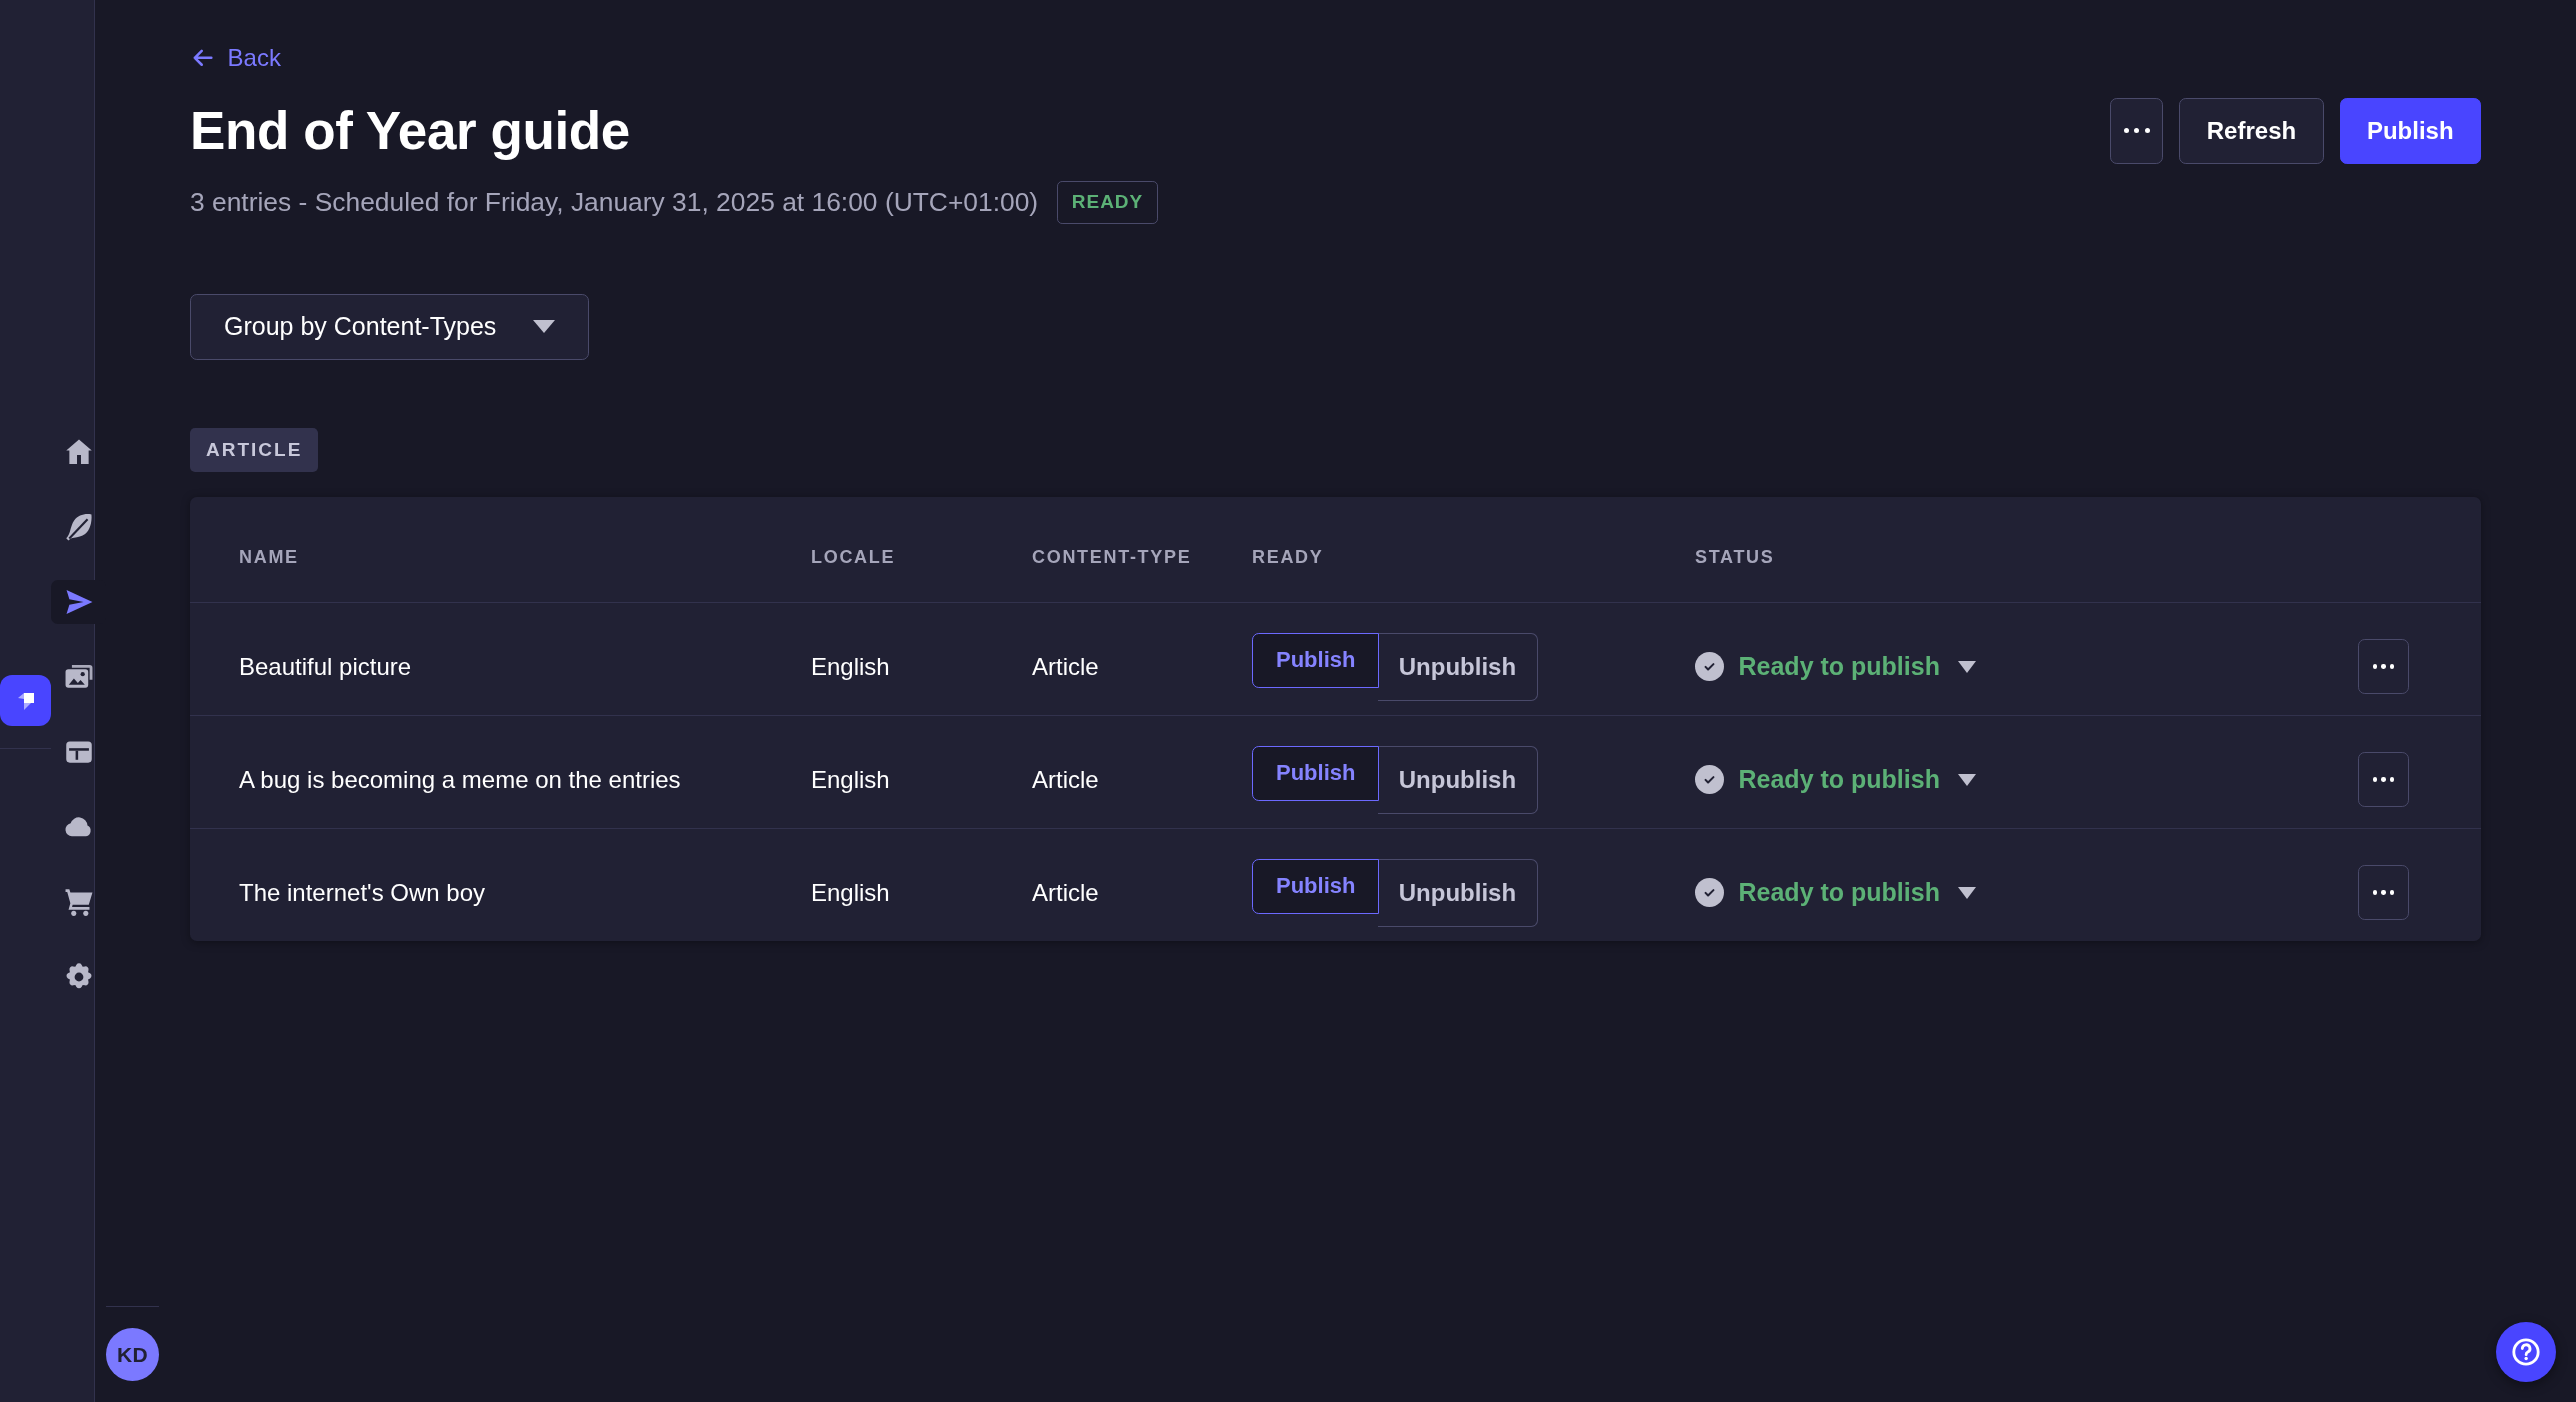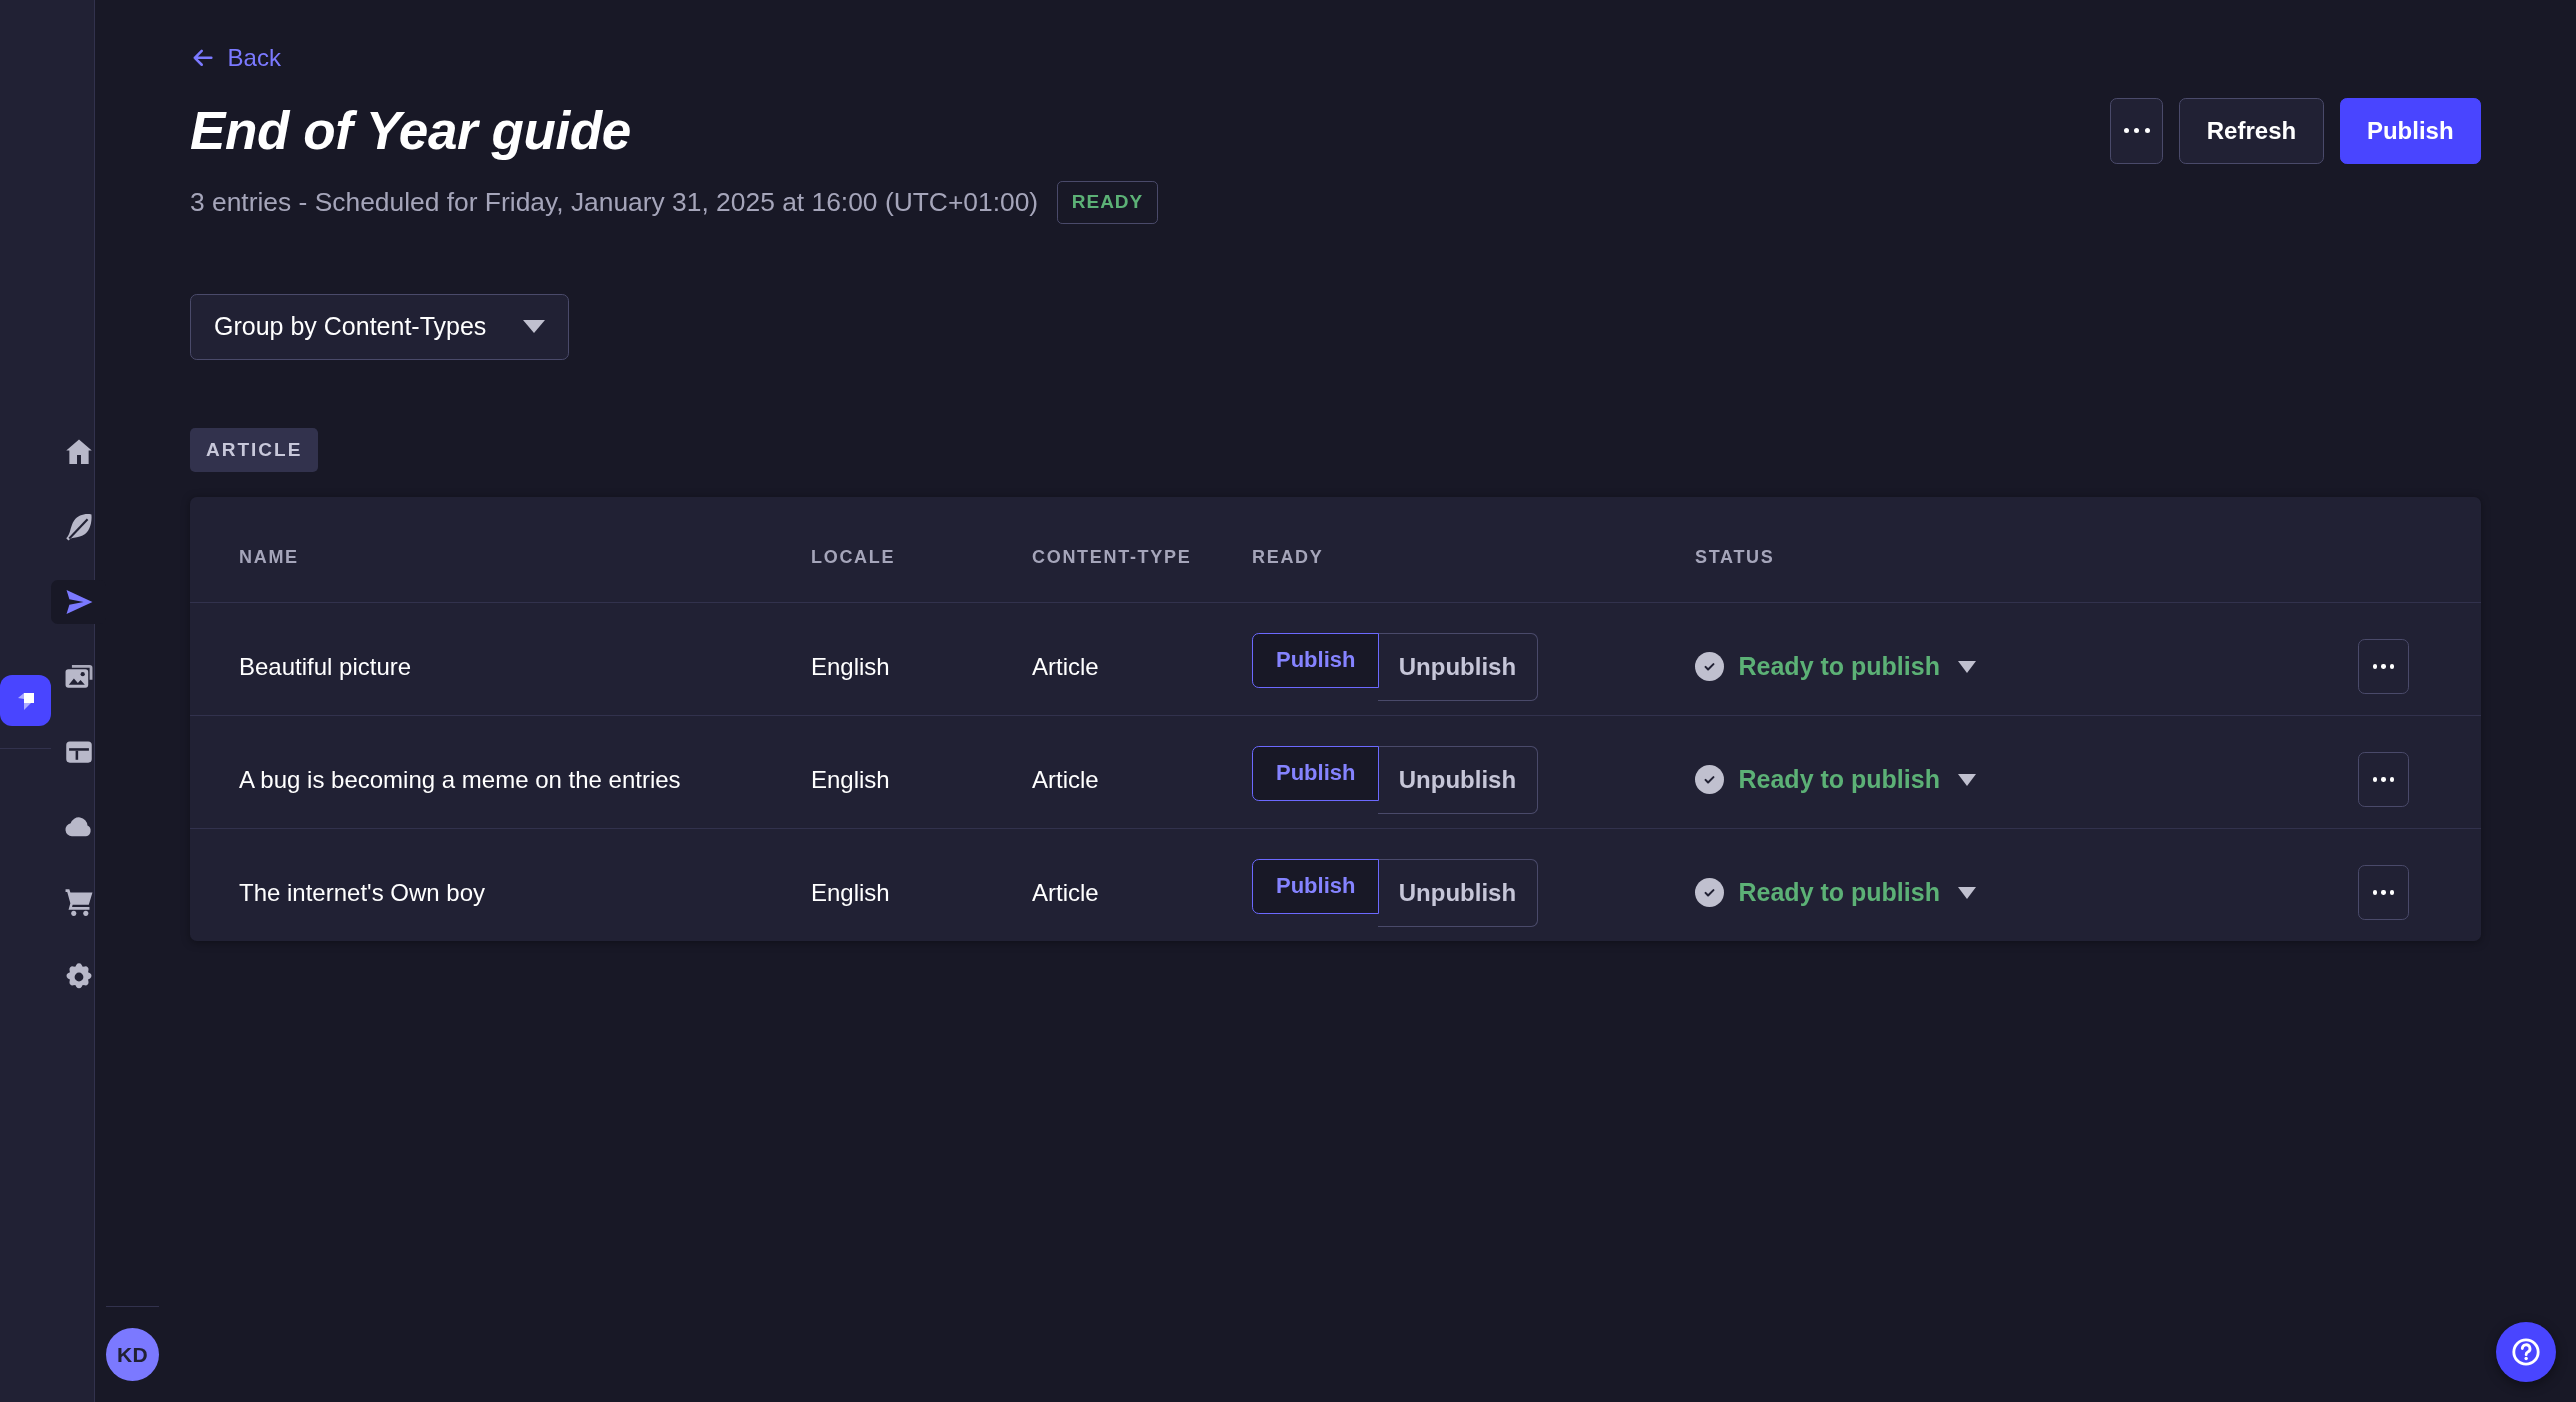--- a/index.html
+++ b/index.html
@@ -49,21 +49,21 @@
     display:flex; align-items:center; justify-content:center;
     cursor:pointer;
   }
   
   .main { flex:1; padding:44px 95px 0 95px; position:relative; }
   .back {
     display:inline-flex; align-items:center; gap:12px;
     color:#7b79ff; font-size:24px; text-decoration:none; cursor:pointer;
   }
   .title-row { display:flex; justify-content:space-between; align-items:center; margin-top:24px; }
-  .page-title { font-size:53px; font-weight:700; color:#ffffff; letter-spacing:-0.4px;font-style:italic; }
+  .page-title { font-size:53px; font-weight:700; color:#ffffff; letter-spacing:-0.4px; }
   .header-actions { display:flex; align-items:center; gap:16px; }
   .btn {
     height:66px; border-radius:6.8px;
     border:0.9px solid #4a4a6a; background:#212134;
     color:#ffffff; font-size:24px; font-weight:600;
     display:inline-flex; align-items:center; justify-content:center;
     padding:0 26.4px; cursor:pointer; font-family:inherit;
   }
   .btn-more { width:53px; padding:0; gap:5.1px; }
   .btn-primary { background:#4945ff; border-color:#4945ff; }
@@ -71,21 +71,21 @@
   .subtitle-row { display:flex; align-items:center; gap:19px; margin-top:17px; }
   .subtitle { color:#a5a5ba; font-size:26.4px; }
   .ready-badge {
     border:0.9px solid #4a4a6a; border-radius:5.1px;
     color:#5cb176; font-size:19px; font-weight:600; letter-spacing:1px;
     padding:9.4px 13.6px;
   }
   
   .group-select {
     margin-top:70px;
-    height:66px; padding:0 23px;
+    height:66px; padding:0 33px;
     background:#212134; border:0.9px solid #4a4a6a; border-radius:6.8px;
     display:inline-flex; align-items:center; gap:37px;
     color:#ffffff; font-size:25px; cursor:pointer; font-family:inherit;
   }
   .caret {
     width:0; height:0;
     border-left:11px solid transparent; border-right:11px solid transparent;
     border-top:13.6px solid #c0c0cf;
   }
   

